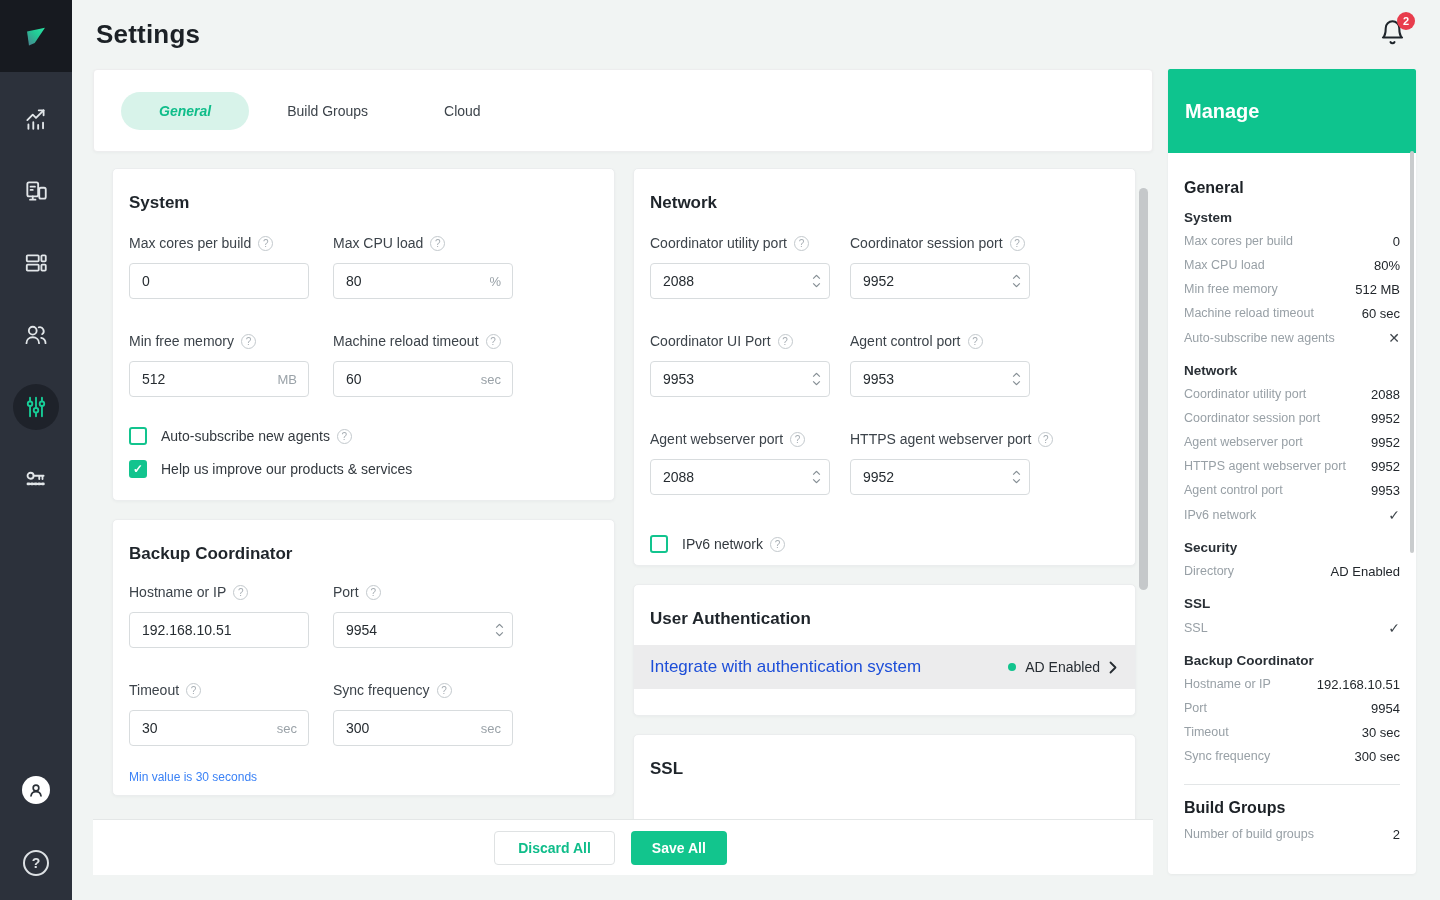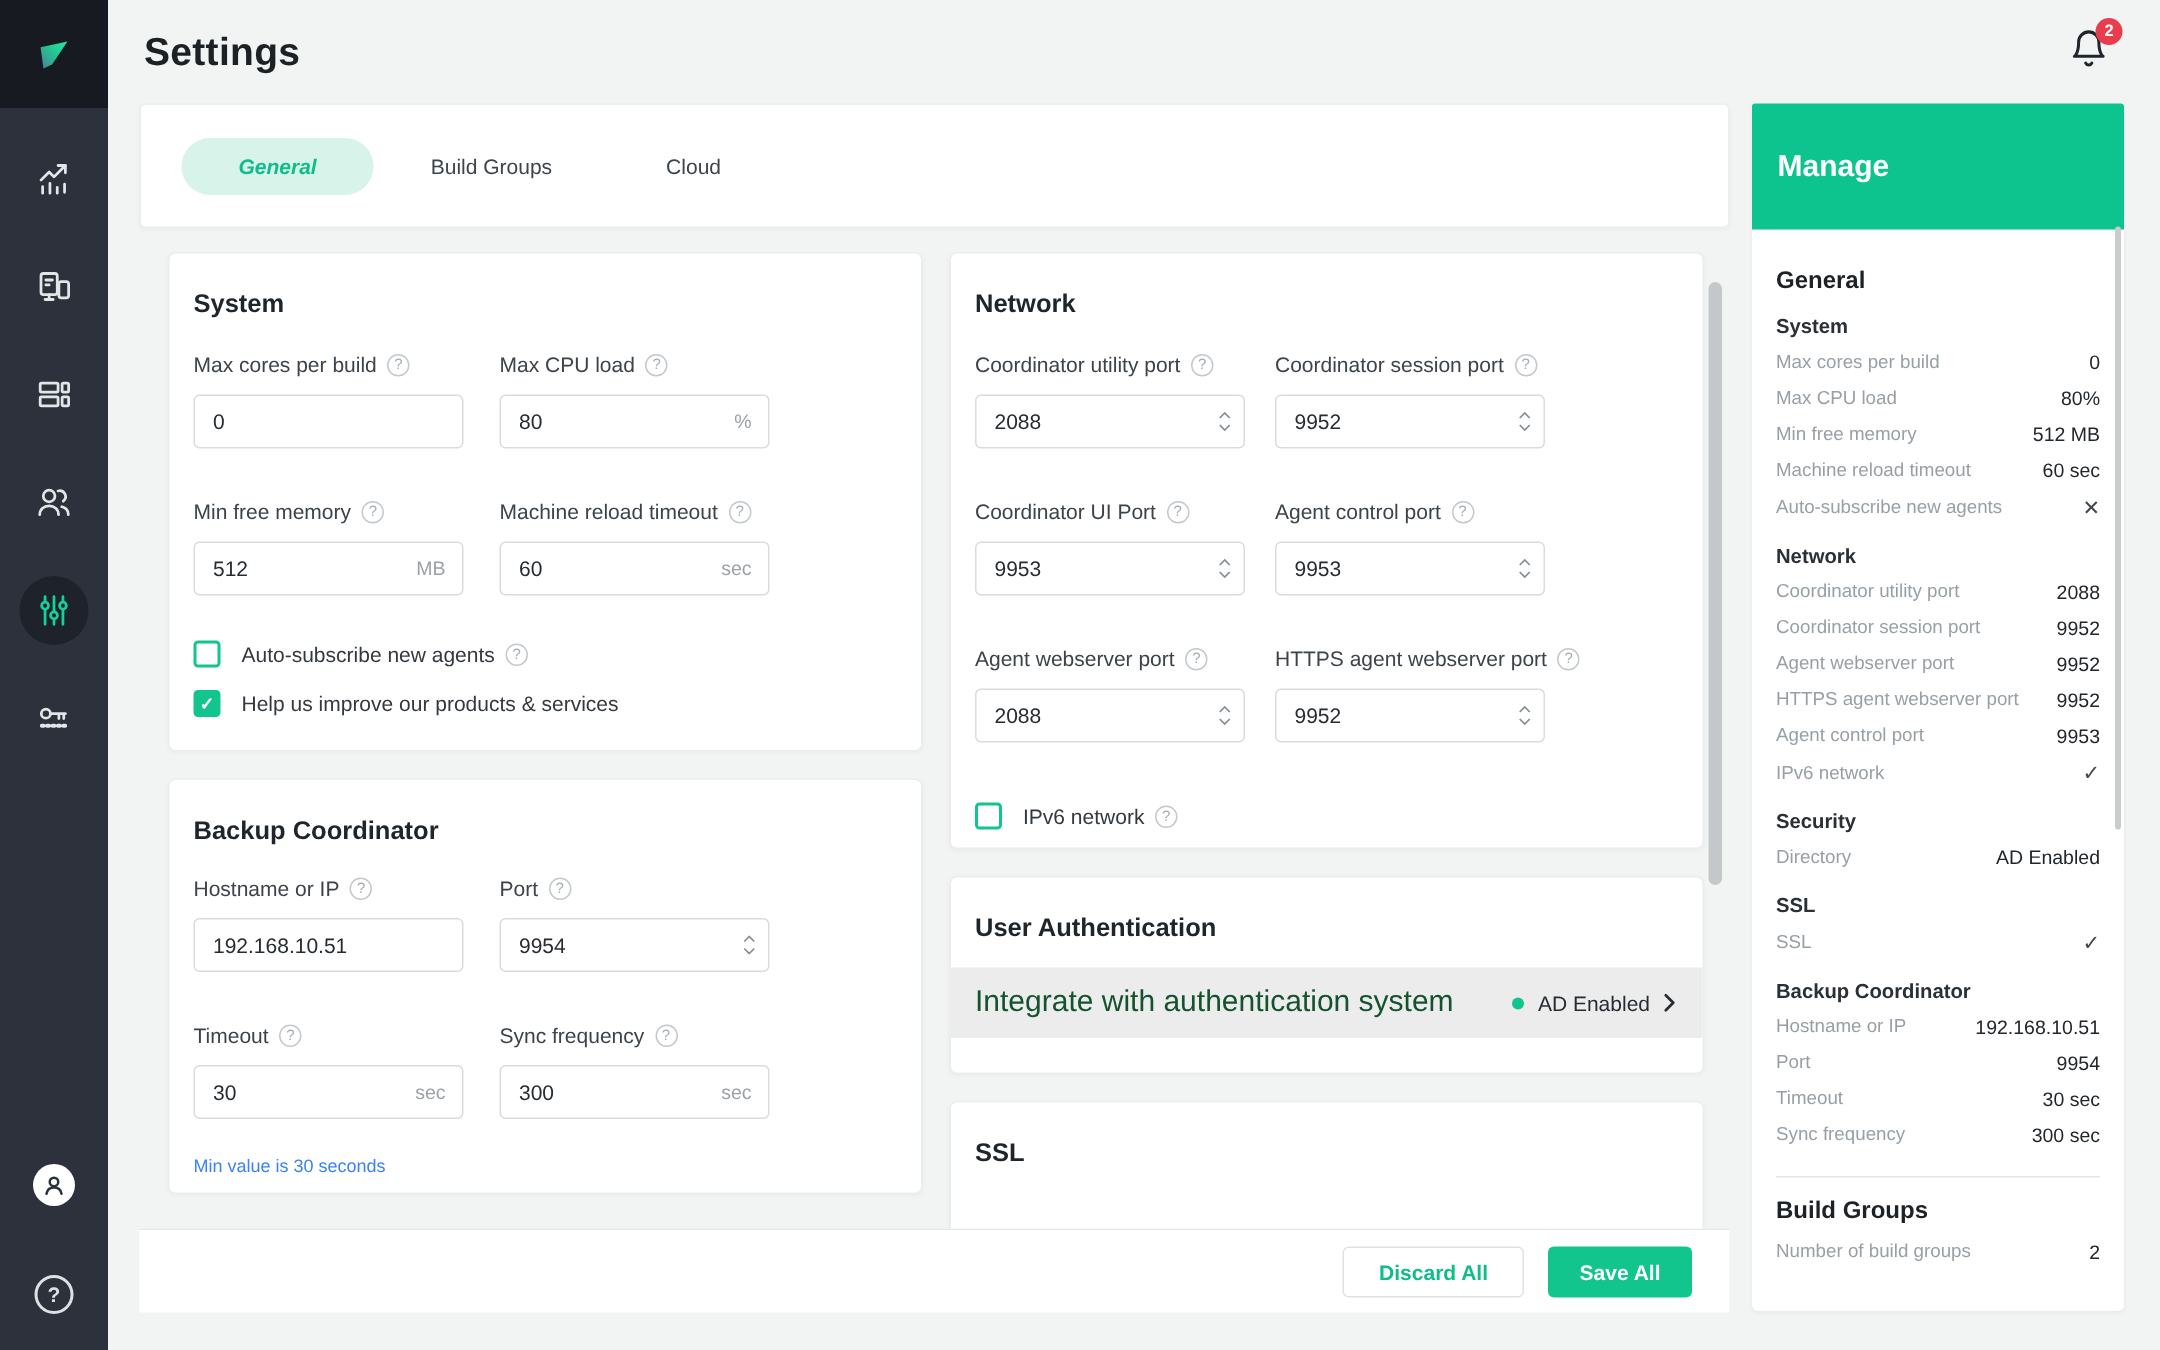--- a/index.html
+++ b/index.html
@@ -56,31 +56,31 @@
   .checkbox { width:18px; height:18px; border:2px solid #12c48e; border-radius:3px; background:#fff; display:inline-flex; align-items:center; justify-content:center; color:#fff; font-size:12px; flex-shrink:0; }
   .checkbox.checked { background:#12c48e; border-color:#12c48e; }
   .checkbox.checked::after { content:"✓"; font-weight:700; }
   .check-label { font-size:14px; color:#33393f; margin-left:14px; }
   .net-check { margin-top:40px; }
 
   
   .auth-card { padding:24px 0 0; height:132px; overflow:hidden; }
   .auth-card .card-title { margin-left:16px; }
   .auth-row { margin-top:16px; background:#ececed; padding:12px 18px 12px 16px; display:flex; align-items:center; justify-content:space-between; cursor:pointer; }
-  .auth-row-title { font-size:20px; color:#14532d; }
+  .auth-row-title { font-size:17px; color:#1d4ed8; }
   .auth-row-desc { font-size:13px; color:#949ca3; line-height:1.35; margin-top:6px; max-width:345px; }
   .auth-status { display:flex; align-items:center; gap:9px; }
   .status-dot { width:8px; height:8px; border-radius:50%; background:#12c48e; }
   .auth-status-text { font-size:14px; color:#262c32; }
   .ssl-card { height:120px; }
 
   .scrollbar-thumb { position:absolute; right:5px; top:20px; width:9px; height:402px; background:#c5c8ca; border-radius:5px; }
 
   
-  .footer-bar { height:56px; background:#fff; border-top:1px solid #e4e7e7; display:flex; align-items:center; justify-content:flex-end; gap:16px; padding-right:25px; flex-shrink:0; }
+  .footer-bar { height:56px; background:#fff; border-top:1px solid #e4e7e7; display:flex; align-items:center; justify-content:center; gap:16px; padding-right:25px; flex-shrink:0; }
   .btn { height:34px; border-radius:4px; font-size:14px; font-weight:700; font-family:"Liberation Sans",sans-serif; display:flex; align-items:center; justify-content:center; cursor:pointer; }
   .btn-ghost { background:#fff; border:1px solid #dfe2e3; color:#0fbd8a; padding:0 23px; }
   .btn-primary { background:#12c58d; border:none; color:#fff; padding:0 21px; }
 
   
   .summary-panel { width:248px; height:805px; background:#fff; border-radius:0 0 4px 4px; box-shadow:0 1px 3px rgba(35,45,55,.05); position:relative; flex-shrink:0; }
   .summary-header { height:84px; background:#0ec48e; border-radius:2px 2px 0 0; display:flex; align-items:center; padding-left:17px; }
   .summary-header-title { color:#fff; font-size:20px; font-weight:700; }
   .summary-body { padding:12px 16px 0; }
   .sum-h1 { font-size:16px; font-weight:700; color:#1d2227; margin:14px 0 5px; }

